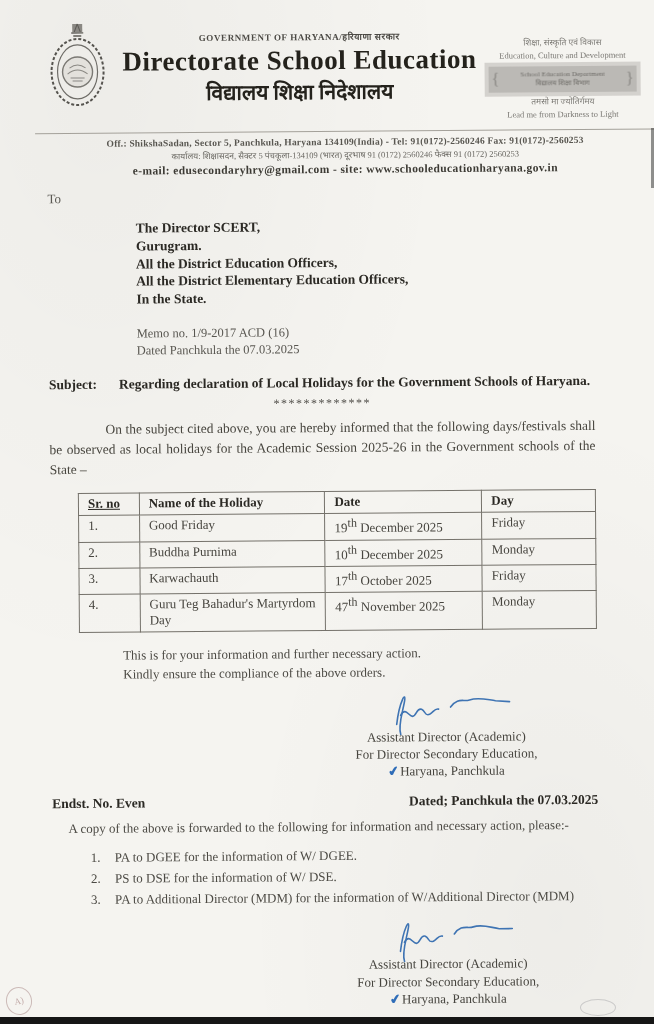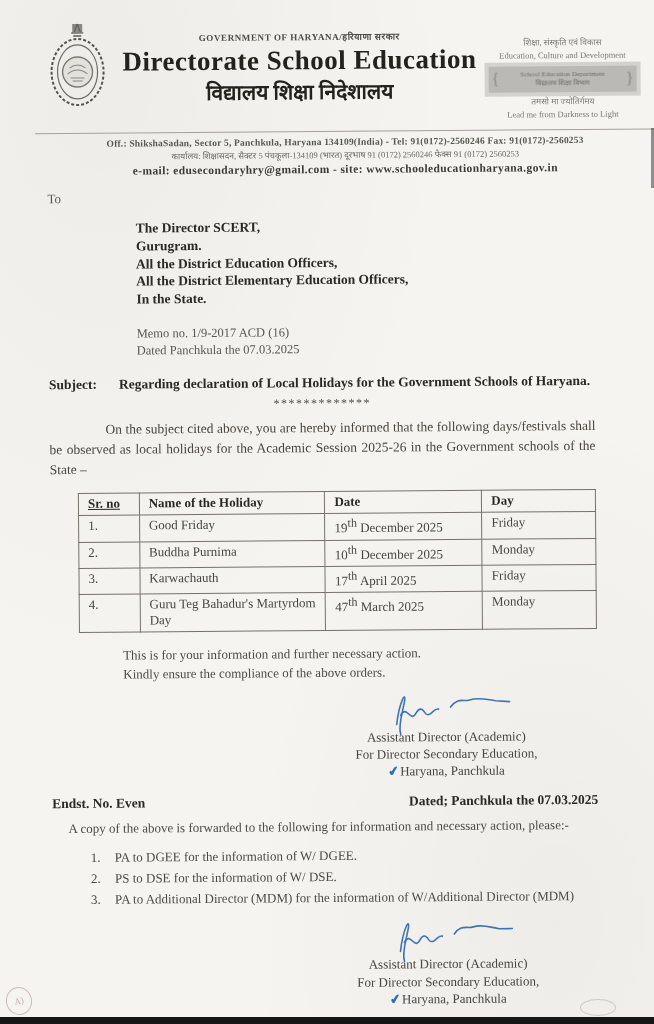--- a/index.html
+++ b/index.html
@@ -166,27 +166,27 @@
           </tr>
           <tr>
             <td>2.</td>
             <td>Buddha Purnima</td>
             <td><span>10</span><sup>th</sup><span> December 2025</span></td>
             <td>Monday</td>
           </tr>
           <tr>
             <td>3.</td>
             <td>Karwachauth</td>
-            <td><span>17</span><sup>th</sup><span> April 2025</span></td>
+            <td><span>17</span><sup>th</sup><span> October 2025</span></td>
             <td>Friday</td>
           </tr>
           <tr>
             <td>4.</td>
             <td>Guru Teg Bahadur's Martyrdom Day</td>
-            <td><span>47</span><sup>th</sup><span> March 2025</span></td>
+            <td><span>47</span><sup>th</sup><span> November 2025</span></td>
             <td>Monday</td>
           </tr>
         </tbody>
       </table>
 
       <div class="closing">
         <div>This is for your information and further necessary action.</div>
         <div>Kindly ensure the compliance of the above orders.</div>
       </div>
 

